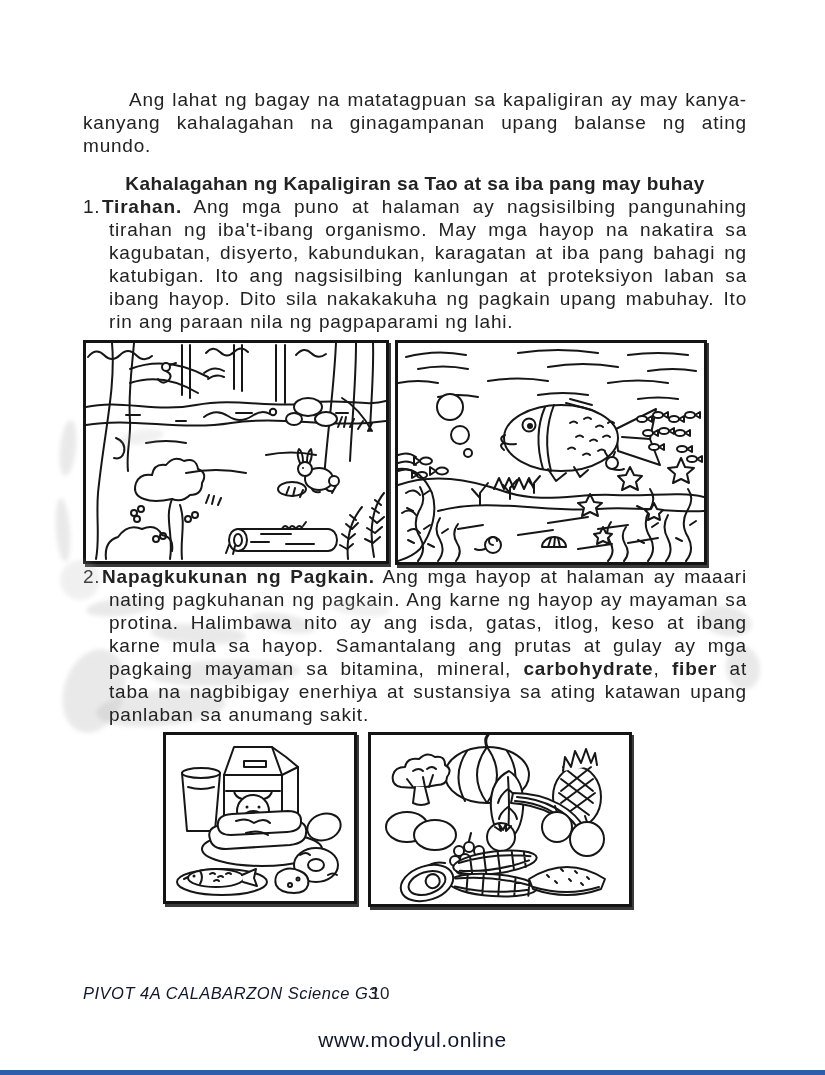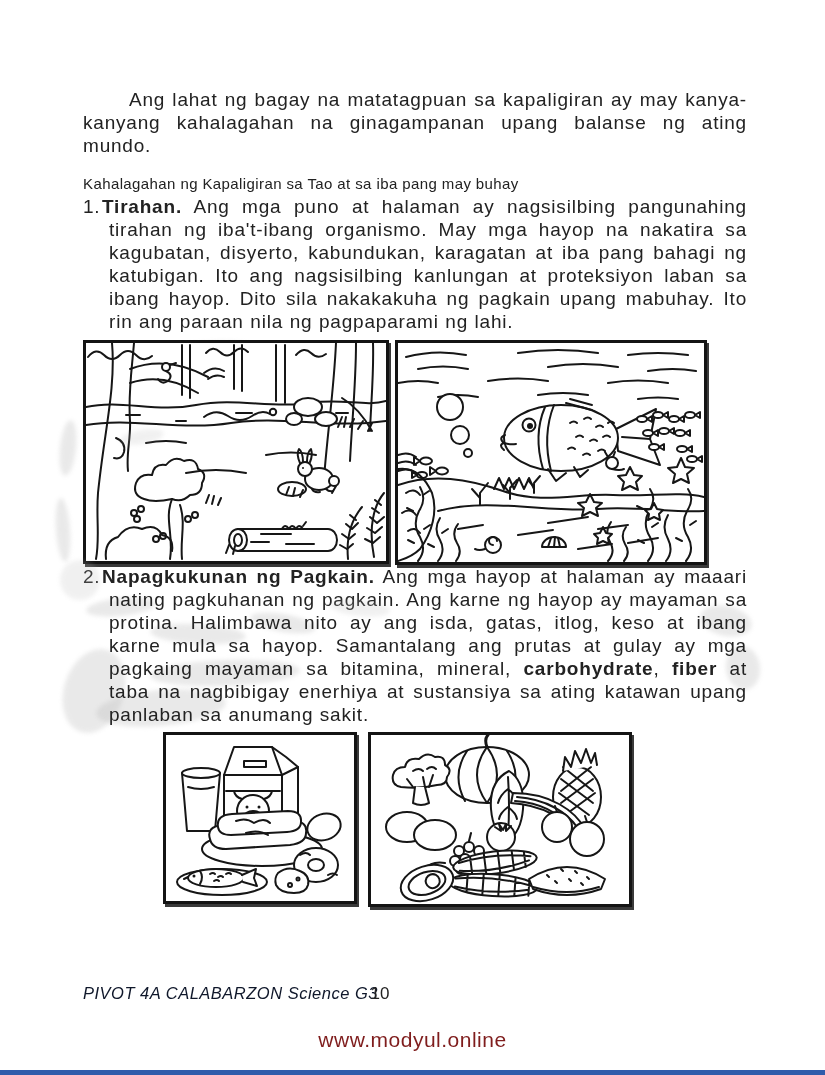--- a/index.html
+++ b/index.html
@@ -3,36 +3,36 @@
 <meta charset="utf-8">
 <style>
   html,body{margin:0;padding:0;background:#fff;}
   .page{position:relative;width:825px;height:1075px;background:#ffffff;overflow:hidden;
         font-family:"Liberation Sans",sans-serif;color:#222;}
   .content{position:absolute;left:83px;top:0;width:664px;}
   .spacer-top{height:88px;}
   p.body{font-size:19px;line-height:23px;letter-spacing:0.8px;word-spacing:0.5px;
          text-align:justify;margin:0;}
   p.indent{text-indent:46px;}
-  .heading{font-weight:normal;text-align:left;font-size:15px;letter-spacing:0.4px;
+  .heading{font-weight:bold;text-align:center;font-size:19px;letter-spacing:0.4px;
            margin:15px 0 0 0;line-height:23px;}
   .item{margin:13px 0 0 0;padding-left:26px;text-indent:-26px;}
   .item .num{display:inline-block;width:19px;text-indent:0;}
   .figrow{display:flex;margin-top:7px;}
   .figbox{border:3px solid #141414;background:#fff;box-shadow:2px 3px 0 #3a3a3a;}
   .fig-forest{width:300px;height:218px;}
   .fig-sea{width:306px;height:219px;margin-left:6px;}
   .foodrow{display:flex;margin-top:6px;margin-left:80px;}
   .fig-foodL{width:188px;height:166px;}
   .fig-foodR{width:258px;height:169px;margin-left:11px;}
   .footer-title{position:absolute;left:83px;top:984px;font-style:italic;font-size:16.5px;
                 letter-spacing:0.5px;color:#0f172a;}
   .page-num{position:absolute;left:0;top:984px;width:760px;text-align:center;font-size:17px;}
   .watermark{position:absolute;left:0;top:1028px;width:825px;text-align:center;
-             font-size:21px;color:#7f1d1d;letter-spacing:0.5px;}
+             font-size:21px;color:#0f172a;letter-spacing:0.5px;}
   .bottom-bar{position:absolute;left:0;bottom:0;width:825px;height:5px;background:#2f5cab;}
   .blot{position:absolute;background:#b9b9b9;border-radius:50%;opacity:.3;filter:blur(2px);}
   .blot.over{opacity:.2;z-index:5;}
   .blots-under{position:absolute;inset:0;z-index:0;pointer-events:none;}
   .blots-over{position:absolute;inset:0;z-index:5;pointer-events:none;}
   .content{z-index:1;}
   svg{display:block;}
   svg .ln{stroke:#161616;fill:none;stroke-width:2;stroke-linecap:round;stroke-linejoin:round;}
   svg .dk{fill:#161616;stroke:none;}
 </style>

